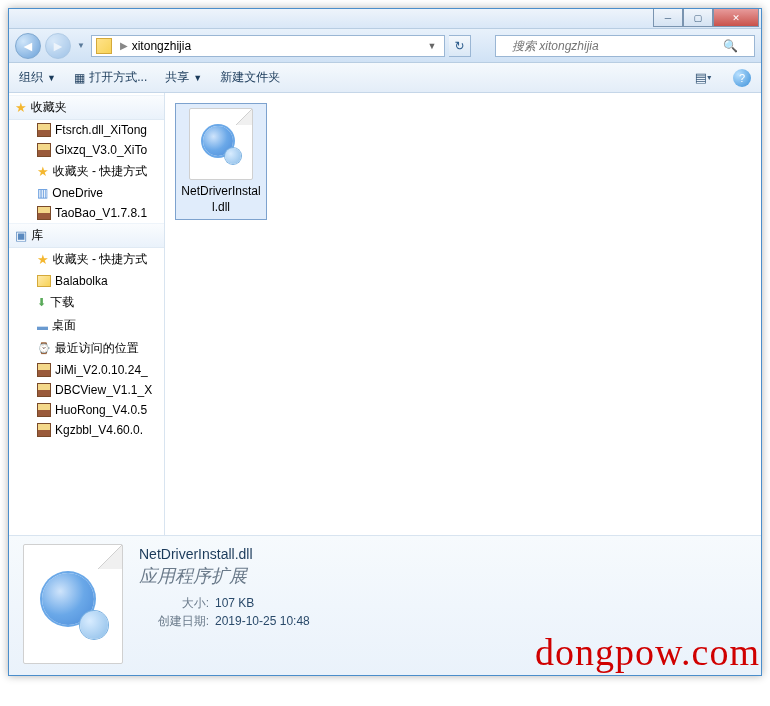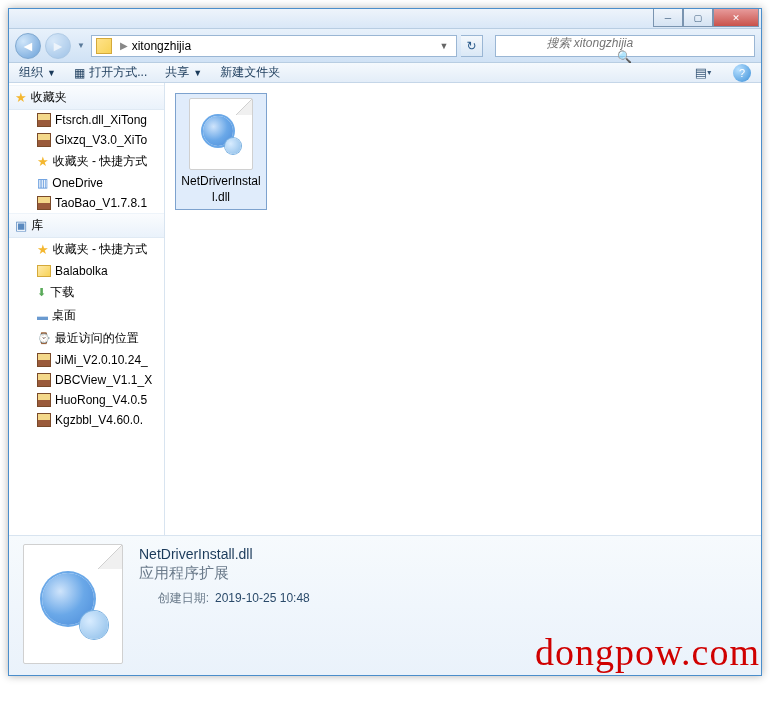--- a/index.html
+++ b/index.html
@@ -14,25 +14,25 @@
 
 .navbar { height: 34px; background: linear-gradient(to bottom, #e8f1fb, #d0e2f5); display: flex; align-items: center; padding: 0 6px; gap: 4px; border-bottom: 1px solid #b8cde2; }
 .nav-circle { width: 26px; height: 26px; border-radius: 50%; background: radial-gradient(circle at 30% 30%, #d0e6fa, #6aa0d8); border: 1px solid #7fa8d0; display: flex; align-items: center; justify-content: center; color: #fff; font-size: 14px; cursor: pointer; }
 .nav-circle.fwd { opacity: 0.5; }
 .small-drop { width: 12px; height: 26px; display:flex; align-items:center; justify-content:center; font-size:8px; color:#5a7a9a; cursor:pointer; }
 .address-bar { flex: 1; height: 22px; background: #fff; border: 1px solid #9ab6d4; display: flex; align-items: center; padding: 0 4px; font-size: 12px; }
 .addr-icon { width: 16px; height: 16px; background: linear-gradient(135deg,#ffe28a,#f7d358); border:1px solid #d4a93a; margin-right:4px; }
 .addr-sep { color:#888; margin:0 4px; font-size:10px; }
 .addr-drop { width: 16px; display:flex; justify-content:center; color:#666; cursor:pointer; font-size:9px; }
 .refresh-btn { width: 22px; height: 22px; border:1px solid #9ab6d4; border-left:none; display:flex; align-items:center; justify-content:center; background:linear-gradient(to bottom,#f4f8fc,#dae8f6); color:#2a5a8a; font-size:12px; cursor:pointer; }
-.search-box { width: 260px; height: 22px; background: #fff; border: 1px solid #9ab6d4; display: flex; align-items: center; padding: 0 16px; margin-left: 8px; flex-direction: column; }
+.search-box { width: 260px; height: 22px; background: #fff; border: 1px solid #9ab6d4; display: flex; align-items: center; padding: 0 16px; margin-left: 20px; }
 .search-box input { border: none; outline: none; flex: 1; font-size: 12px; font-style: italic; color: #888; background: transparent; }
 .search-btn { color: #2a5a8a; cursor: pointer; font-size:12px; }
 
-.toolbar { height: 20px; background: linear-gradient(to bottom, #f5f9fd, #e3edf8); border-bottom: 1px solid #c5d6e8; display: flex; align-items: center; padding: 0 10px; gap: 18px; font-size: 12px; }
+.toolbar { height: 30px; background: linear-gradient(to bottom, #f5f9fd, #e3edf8); border-bottom: 1px solid #c5d6e8; display: flex; align-items: center; padding: 0 10px; gap: 18px; font-size: 12px; }
 .tool-item { cursor: pointer; color: #1a3a5a; display:flex; align-items:center; gap:4px; }
 .tool-spacer { flex: 1; }
 .tool-icon-btn { width: 24px; height: 22px; border:1px solid transparent; display:flex; align-items:center; justify-content:center; cursor:pointer; color:#3a5a7a; font-size:13px; }
 .help-icon { width:18px; height:18px; border-radius:50%; background:radial-gradient(circle at 30% 30%,#b8e0ff,#3a8fd8); color:#fff; display:flex; align-items:center; justify-content:center; font-size:11px; cursor:pointer; }
 
 .body-area { flex: 1; display: flex; overflow: hidden; }
 .sidebar { width: 156px; border-right: 1px solid #d8e4f0; overflow-y: auto; overflow-x: hidden; background: #fff; font-size: 12px; padding-top:2px; }
 .side-header { background: linear-gradient(to bottom, #fafcfe, #eaf2fb); border-top:1px solid #eef4fa; border-bottom:1px solid #e0eaf4; padding: 3px 6px; display:flex; align-items:center; gap:4px; cursor:pointer; }
 .side-item { padding: 3px 6px 3px 28px; display:flex; align-items:center; gap:4px; cursor:pointer; white-space:nowrap; overflow:hidden; }
 .icon-star { color:#f4b730; font-size:13px; }
@@ -54,21 +54,21 @@
 .file-name { font-size:12px; text-align:center; margin-top:4px; word-break:break-all; line-height:1.3; }
 
 .details-pane { height:140px; border-top:1px solid #d8e4f0; background:linear-gradient(to bottom,#f6fafd,#eaf2fb); display:flex; padding:8px 14px; gap:16px; font-size:12px; }
 .detail-thumb { width:100px; height:120px; background:#fff; border:1px solid #d0d0d0; border-radius:2px; position:relative; display:flex; align-items:center; justify-content:center; }
 .detail-thumb::before { content:""; position:absolute; top:0; right:0; width:24px; height:24px; background:linear-gradient(135deg,transparent 48%, #d0d0d0 50%, #f0f0f0 52%); }
 .detail-thumb .gear-icon { width:70px; height:70px; }
 .detail-thumb .gear-big { width:52px; height:52px; top:4px; left:4px; }
 .detail-thumb .gear-small { width:28px; height:28px; }
 .detail-text { padding-top:2px; }
 .detail-title { font-size:14px; color:#1a3a5a; margin-bottom:2px; }
-.detail-type { color:#6a7a8a; font-size:15px; margin-bottom:6px; }
+.detail-type { color:#6a7a8a; font-size:18px; margin-bottom:6px;font-style:italic; }
 .detail-row { display:flex; font-size:12px; line-height:1.5; }
 .detail-label { color:#6a7a8a; width:70px; text-align:right; margin-right:6px; }
 .detail-value { color:#2a4a6a; }
 
 .watermark { position:absolute; right:10px; bottom:32px; font-family: "Times New Roman", serif; font-size:38px; color:#d00000; letter-spacing:1px; pointer-events:none; }
 </style>
 </head>
 <body>
 
 <div class="window">
@@ -203,20 +203,24 @@
       <div class="gear-icon">
         <div class="gear-big"></div>
           <div class="gear-small"></div>
       </div>
     </div>
     <div class="detail-text">
       <div class="detail-title">NetDriverInstall.dll</div>
       <div class="detail-type">应用程序扩展</div>
       <div id="detail-rows">
           <div class="detail-row">
+            <span class="detail-label">大小:</span>
+            <span class="detail-value">107 KB</span>
+          </div>
+          <div class="detail-row">
             <span class="detail-label">创建日期:</span>
             <span class="detail-value">2019-10-25 10:48</span>
           </div>
         </div>
     </div>
   </div>
 
 </div>
 
 <div class="watermark">dongpow.com</div>

